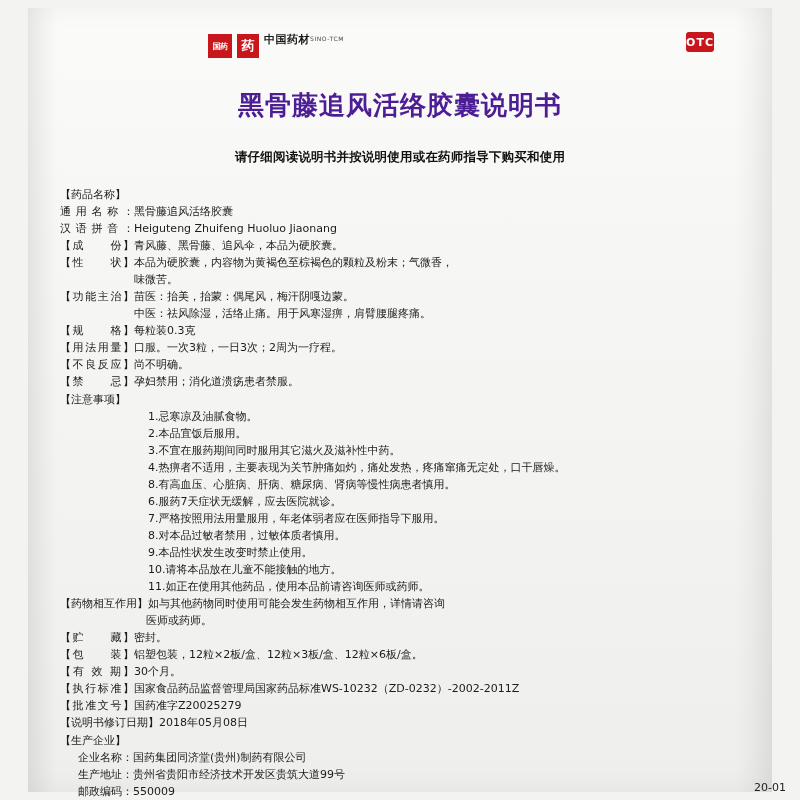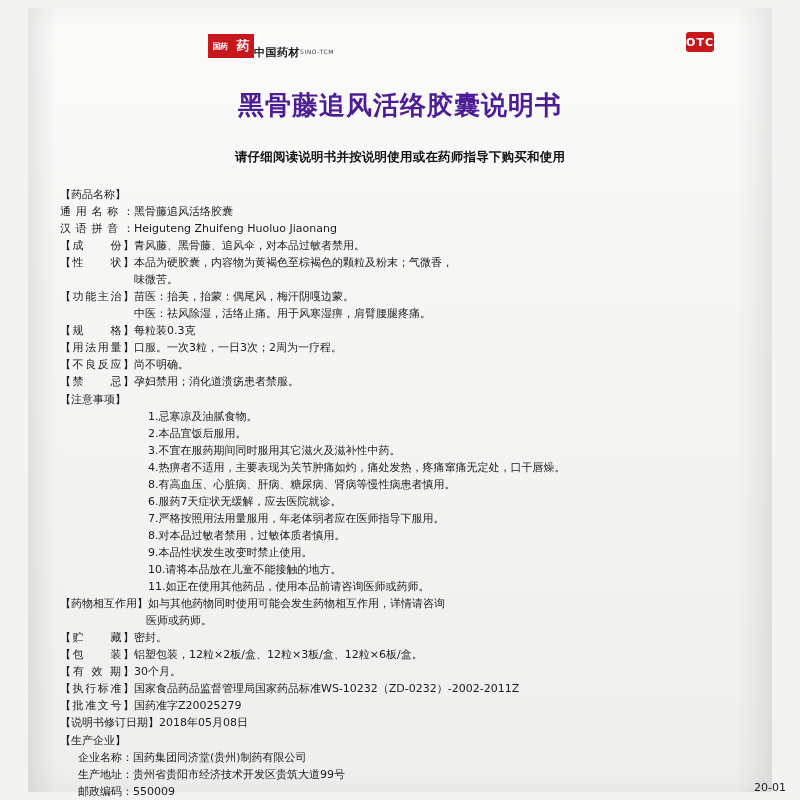--- a/index.html
+++ b/index.html
@@ -48,21 +48,22 @@
   
   .header-row {
     position: relative;
     height: 42px;
   }
   .logo-group {
     position: absolute;
     left: 148px;
     top: 14px;
     display: flex;
-    align-items: flex-end;
+    align-items: flex-start;
+    gap: 5px;
   }
   .logo-mark {
     width: 24px; height: 24px;
     background: #c8161d;
     color: #fff;
     font-size: 8px;
     line-height: 9px;
     display: flex;
     align-items: center;
     justify-content: center;
@@ -215,21 +216,21 @@
         <span class="value">黑骨藤追风活络胶囊</span>
       </div>
 
       <div class="row">
         <span class="label"><span class="label-pad">汉语拼音：</span></span>
         <span class="value">Heiguteng Zhuifeng Huoluo Jiaonang</span>
       </div>
 
       <div class="row">
         <span class="label"><span class="label-pad">【成　　份】</span></span>
-        <span class="value">青风藤、黑骨藤、追风伞，对本品过敏者禁用。</span>
+        <span class="value">青风藤、黑骨藤、追风伞，本品为硬胶囊。</span>
       </div>
 
       <div class="row">
         <span class="label"><span class="label-pad">【性　　状】</span></span>
         <span class="value">本品为硬胶囊，内容物为黄褐色至棕褐色的颗粒及粉末；气微香，</span>
       </div>
       <div class="indent">味微苦。</div>
 
       <div class="row">
         <span class="label"><span class="label-pad">【功能主治】</span></span>

